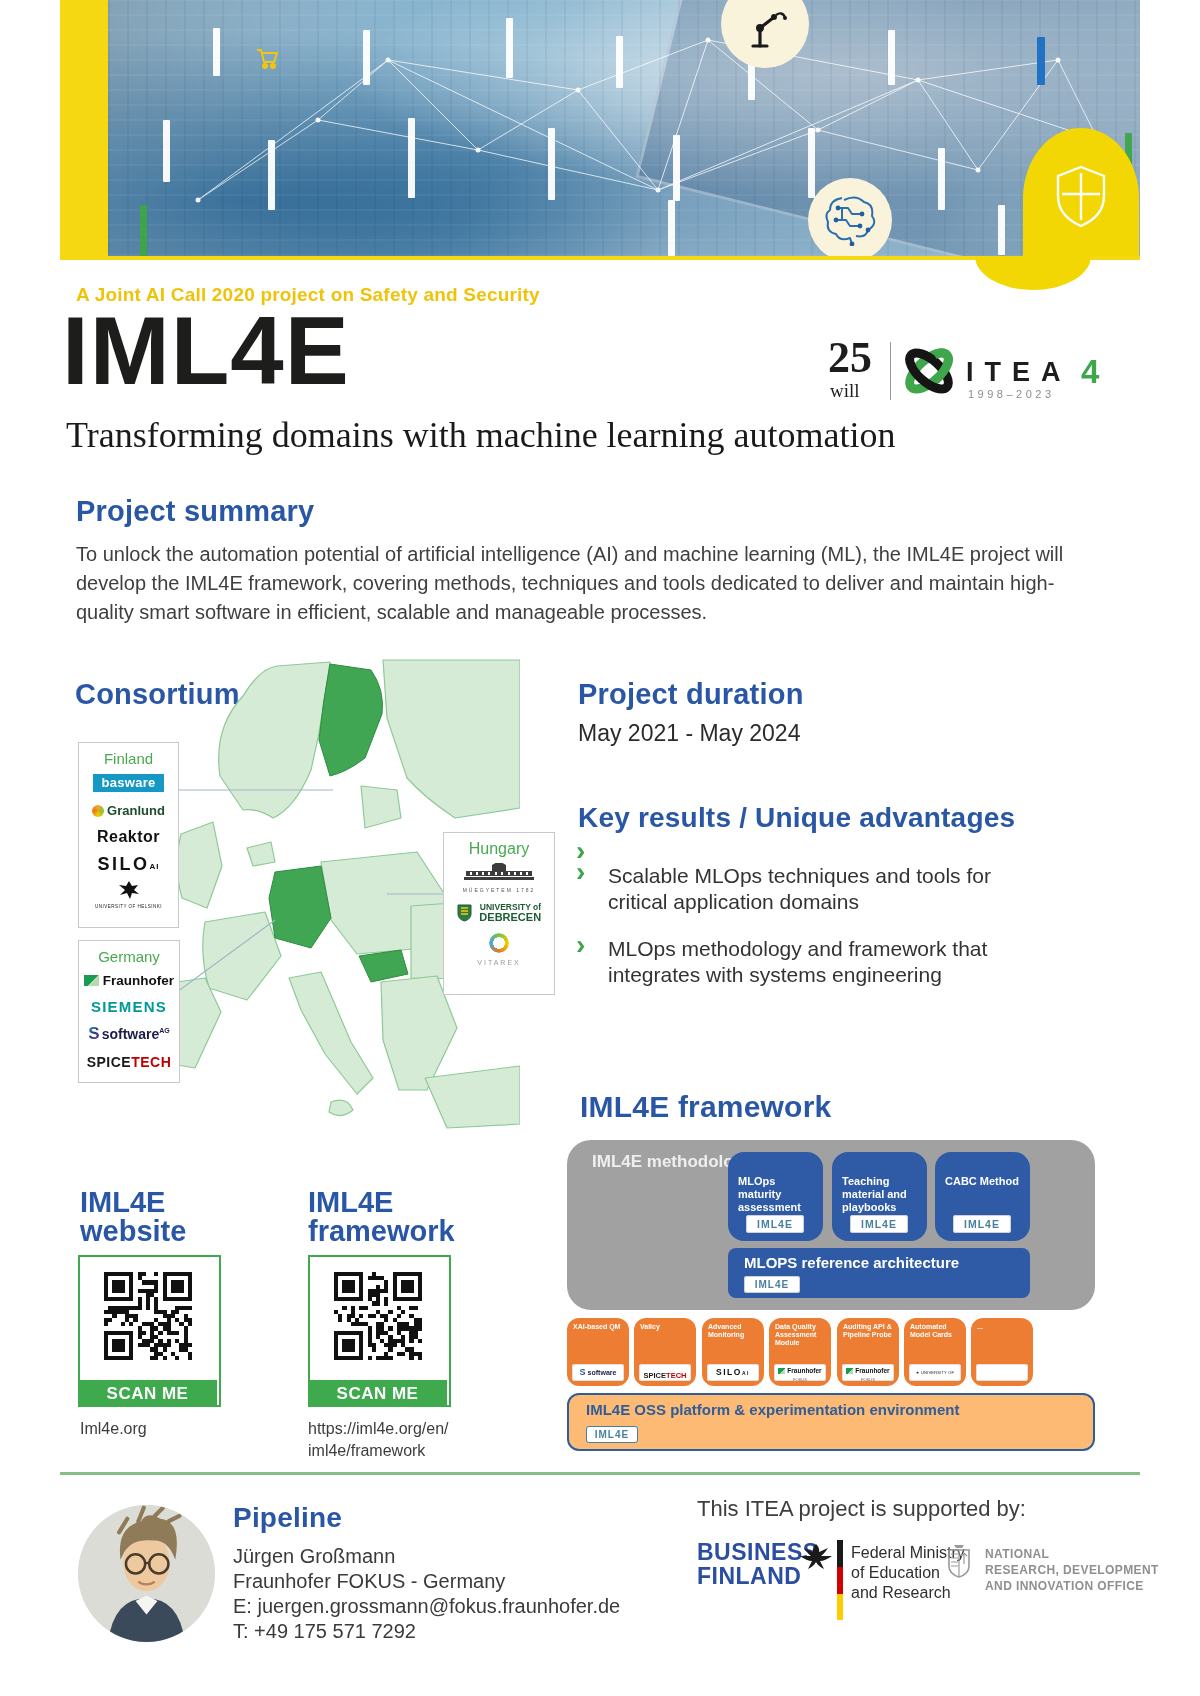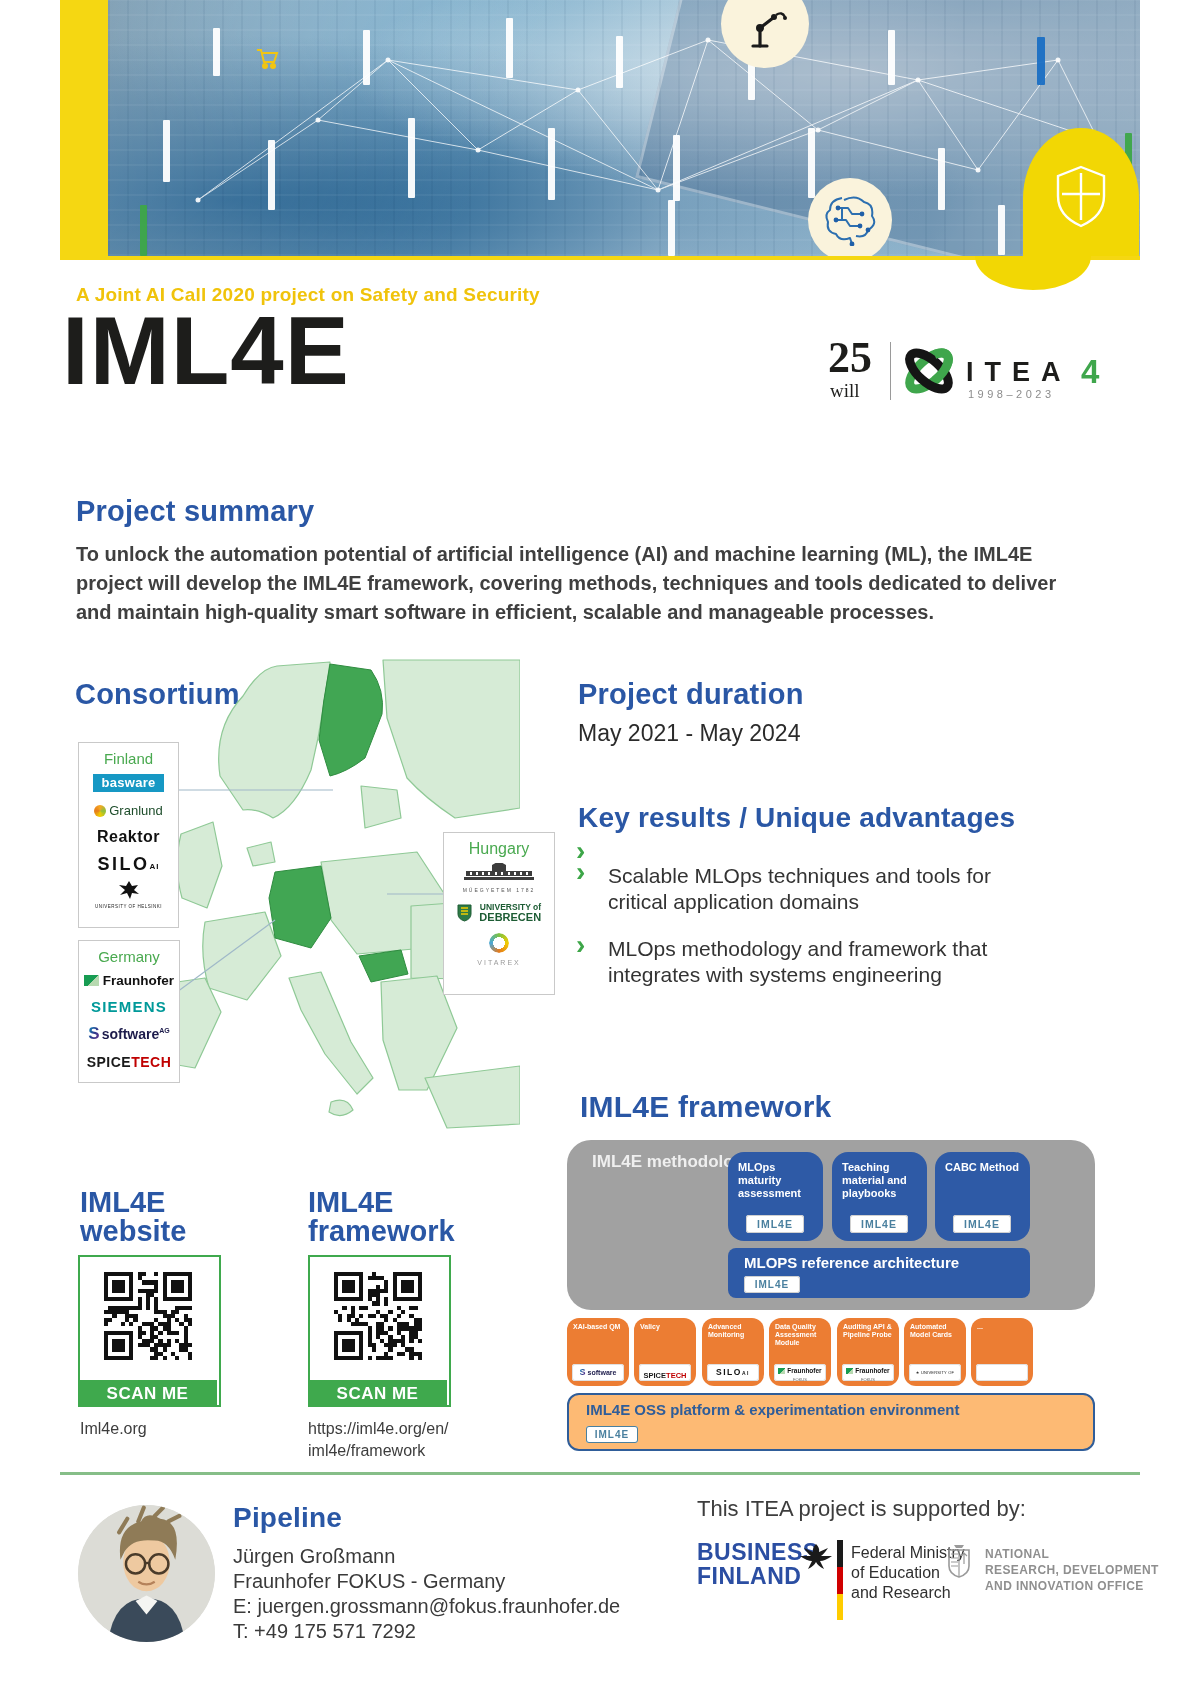--- a/index.html
+++ b/index.html
@@ -40,34 +40,34 @@
   .itea-25{position:absolute;left:0;top:-2px;font-family:"Liberation Serif",serif;font-size:44px;font-weight:700;color:#1d1d1b;line-height:40px;}
   .itea-years{position:absolute;left:2px;top:40px;font-family:"Liberation Serif",serif;font-size:19px;color:#1d1d1b;}
   .itea-div{position:absolute;left:62px;top:2px;width:1px;height:58px;background:#9a9a9a;}
   .itea-swirl{position:absolute;left:70px;top:0px;}
   .itea-name{position:absolute;left:138px;top:17px;font-size:27px;font-weight:800;letter-spacing:11px;color:#1d1d1b;}
   .itea-4{position:absolute;left:253px;top:13px;font-size:33px;font-weight:700;color:#3fa64c;}
   .itea-dates{position:absolute;left:140px;top:48px;font-size:11px;letter-spacing:3.5px;color:#8c8c8c;}
 
   
   .h-blue{position:absolute;color:#2a57a5;font-weight:700;font-size:29px;letter-spacing:.2px;}
-  .summary-text{position:absolute;left:76px;top:540px;width:990px;font-size:20px;font-weight:700;
+  .summary-text{position:absolute;left:76px;top:540px;width:990px;font-size:20px;font-weight:400;
                 color:#3f3f3f;line-height:29px;}
   .duration-value{position:absolute;left:578px;top:720px;font-size:23px;color:#2b2b2b;}
 
   .bullets{position:absolute;left:576px;top:842px;width:480px;margin:0;padding:0;list-style:none;}
   .bullets li{position:relative;padding-left:32px;margin-bottom:21px;font-size:21px;color:#333333;line-height:26px;}
   .bullets li .chev{position:absolute;left:0;top:-4px;color:#3da648;font-size:28px;font-weight:700;}
 
   
   .card{position:absolute;background:#ffffff;border:1px solid #c9c9c9;text-align:center;}
   .card .country{color:#49a94f;font-size:15px;margin-top:7px;font-weight:500;}
   .logo-basware{display:inline-block;background:#1698c4;color:#fff;font-weight:700;font-size:13px;
                 padding:1px 8px 2px;letter-spacing:.3px;}
-  .logo-granlund{font-size:13px;font-weight:400;color:#1e4d2b;}
+  .logo-granlund{font-size:13px;font-weight:700;color:#1e4d2b;}
   .gr-dot{display:inline-block;width:12px;height:12px;border-radius:50%;vertical-align:-2px;margin-right:3px;
           background:conic-gradient(#f7a823,#8cbf3f,#f2cd00,#e57a1c,#f7a823);}
   .logo-reaktor{font-size:16px;font-weight:800;color:#111;letter-spacing:.5px;}
   .logo-silo{font-size:18px;font-weight:600;color:#111;letter-spacing:2.5px;}
   .logo-silo .ai{font-size:8px;letter-spacing:1px;vertical-align:1px;}
   .uh-caption{font-size:4.5px;letter-spacing:.5px;color:#222;margin-top:1px;}
   .logo-fraunhofer{font-size:13.5px;font-weight:700;color:#111;}
   .fh-slab{display:inline-block;width:15px;height:11px;margin-right:4px;vertical-align:-1px;
            background:linear-gradient(135deg,#179c52 55%,#b7d9b0 55%);}
   .logo-siemens{font-size:15px;font-weight:800;color:#009999;letter-spacing:1.2px;}
@@ -83,21 +83,21 @@
   .vx-circle{display:inline-block;width:20px;height:20px;border-radius:50%;
              background:conic-gradient(#7cc243,#f2cd00,#e57a1c,#4aa8d8,#7cc243);
              -webkit-mask:radial-gradient(circle 6px at 50% 50%, transparent 98%, #000) ;
              mask:radial-gradient(circle 6px at 50% 50%, transparent 98%, #000);}
   .vx-caption{font-size:7px;letter-spacing:2px;color:#9a9a9a;margin-top:2px;}
 
   
   .fw-gray{position:absolute;left:567px;top:1140px;width:528px;height:170px;background:#a1a1a1;border-radius:24px;}
   .fw-meth-label{position:absolute;left:592px;top:1152px;font-size:17px;color:#efefef;font-weight:600;}
   .fw-box{position:absolute;width:95px;height:89px;background:#2e5aa6;border-radius:16px;color:#fff;}
-  .fw-box .t{font-size:11px;font-weight:600;line-height:13px;padding:9px 8px 0 10px;text-align:left;}
+  .fw-box .t{font-size:11px;font-weight:600;line-height:13px;padding:23px 8px 0 10px;text-align:left;}
   .badge{position:absolute;background:#fff;border-radius:3px;color:#4a809f;font-weight:700;
          text-align:center;box-shadow:0 0 0 1px #d0d0d0 inset;}
   .fw-ref{position:absolute;left:728px;top:1248px;width:302px;height:50px;background:#2e5aa6;border-radius:8px;}
   .fw-ref .t{font-size:15px;font-weight:600;color:#fff;padding:6px 0 0 16px;text-align:left;}
   .tool{position:absolute;top:1318px;width:62px;height:68px;background:#ec7d33;border-radius:12px;}
   .tool .t{font-size:7px;font-weight:700;color:#fff;line-height:8px;padding:5px 4px 0 6px;text-align:left;}
   .chip{position:absolute;left:5px;bottom:5px;width:52px;height:17px;background:#fff;border-radius:3px;
         text-align:center;overflow:hidden;box-shadow:0 0 0 1px #e0e0e0 inset;}
   .chip .sw{font-size:7px;font-weight:700;color:#1c1b4b;line-height:17px;}
   .chip .spice .p1{font-size:7.5px;font-weight:800;color:#1a1a1a;}
@@ -254,20 +254,21 @@
     <svg class="itea-swirl" width="62" height="62" viewBox="0 0 62 62">
       <ellipse cx="31" cy="31" rx="24" ry="11" fill="none" stroke="#3fa64c" stroke-width="9" transform="rotate(-42 31 31)"></ellipse>
       <ellipse cx="31" cy="31" rx="24" ry="11" fill="none" stroke="#151515" stroke-width="9" transform="rotate(42 31 31)"></ellipse>
       <ellipse cx="31" cy="31" rx="24" ry="11" fill="none" stroke="#3fa64c" stroke-width="9" transform="rotate(-42 31 31)" stroke-dasharray="30 70"></ellipse>
     </svg>
     <div class="itea-name">ITEA</div>
     <div class="itea-4">4</div>
     <div class="itea-dates">1998–2023</div>
   </div>
 
+  <div class="subtitle">Transforming domains with machine learning automation</div>
 
   <div class="h-blue" style="left:76px;top:495px">Project summary</div>
   <div class="summary-text">To unlock the automation potential of artificial intelligence (AI) and machine learning (ML), the IML4E project will develop the IML4E framework, covering methods, techniques and tools dedicated to deliver and maintain high-quality smart software in efficient, scalable and manageable processes.</div>
 
   <div class="h-blue" style="left:75px;top:678px">Consortium</div>
 
   <svg class="abs" style="left:125px;top:658px" width="395" height="505" viewBox="0 0 395 505">
     <g fill="#d6ebd6" stroke="#8fc996" stroke-width="1.2" stroke-linejoin="round">
       <path d="M95,118 Q88,70 118,38 Q135,10 152,8 L205,4 Q200,40 193,80 L186,112 Q170,150 148,160 Q132,150 118,152 Z"></path>
       <path d="M258,2 L395,2 L395,150 L330,160 Q300,140 282,120 L262,60 Z"></path>

